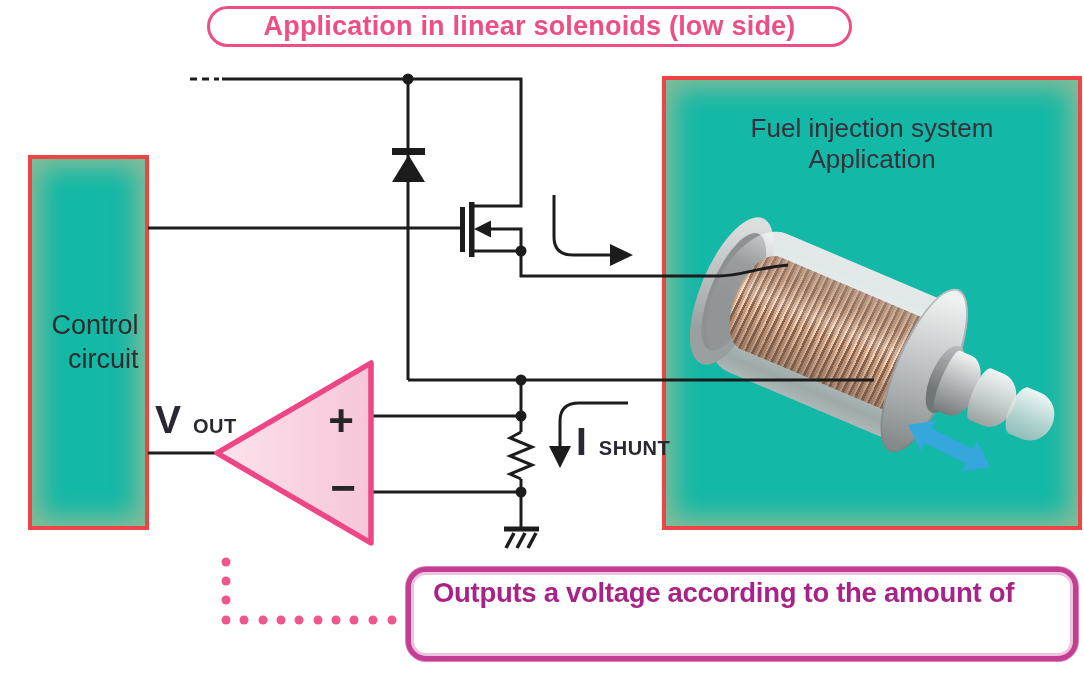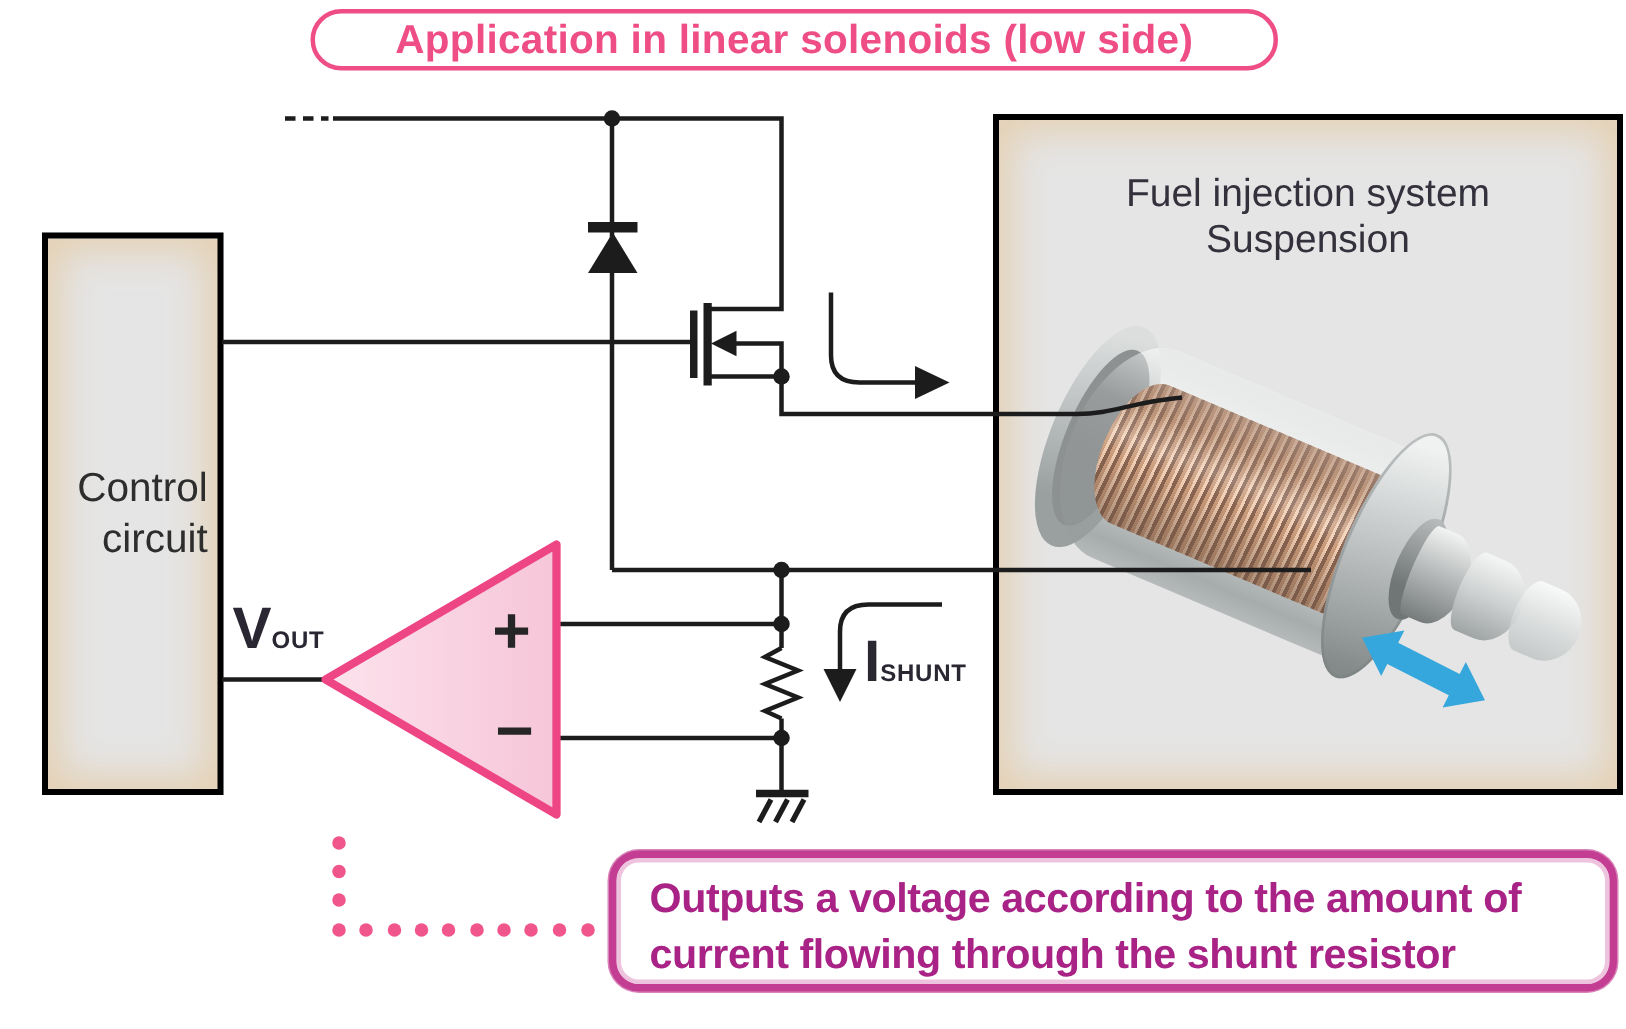--- a/index.html
+++ b/index.html
@@ -9,21 +9,21 @@
   }
   
   .title-pill{
     position:absolute;left:207px;top:6px;width:645px;height:41px;
     border:3px solid #ee4e85;border-radius:24px;box-sizing:border-box;
     display:flex;align-items:center;justify-content:center;
   }
   .title-pill span{color:#ee4e85;font-size:27px;font-weight:700;letter-spacing:.2px;white-space:nowrap;}
   
   .brown-box{
-    position:absolute;border:4px solid #000000;box-sizing:border-box;background:#e5e5e5;
+    position:absolute;border:4px solid #ef4444;box-sizing:border-box;background:#14b8a6;
     box-shadow:inset 0 0 24px 9px rgba(228,193,142,.55);
   }
   .control-box{left:28px;top:155px;width:121px;height:375px;display:flex;align-items:center;justify-content:center;}
   .control-box .box-label{font-size:27px;color:#2d2d2d;text-align:right;line-height:1.25;width:100px;}
   .app-box{left:662px;top:76px;width:420px;height:454px;}
   .app-title{position:absolute;left:0;top:33px;width:100%;text-align:center;color:#35313c;font-size:26px;line-height:31px;}
   
   .solenoid{position:absolute;left:702px;top:200px;width:350px;height:176px;
     transform:rotate(23deg);transform-origin:28px 88px;}
   .solenoid div{position:absolute;}
@@ -54,53 +54,53 @@
     border-radius:8px 22px 22px 8px / 28px;
     background:linear-gradient(180deg,#f5f6f6,#cdd0d0 50%,#9da2a2);}
   .sol-tip{left:332px;top:63px;width:46px;height:50px;
     border-radius:10px 23px 23px 10px / 25px;
     background:linear-gradient(180deg,rgba(249,250,250,.95),rgba(216,219,219,.82) 55%,rgba(188,192,192,.75));}
   
   .overlay{position:absolute;left:0;top:0;width:1084px;height:686px;}
   
   .sig-label{position:absolute;color:#2a2733;font-weight:700;white-space:nowrap;}
   .sig-label .big{font-size:39px;}
-  .sig-label .sub{font-size:16px;letter-spacing:.5px;}
+  .sig-label .sub{font-size:20px;letter-spacing:.5px;margin-left:12px;}
   .vout{left:155px;top:398px;}
   .ishunt{left:576px;top:420px;}
   .op-sign{position:absolute;color:#262626;font-weight:700;font-size:44px;transform:translate(-50%,-54%);}
   .plus-sign{left:341px;top:423px;}
   .minus-sign{left:343px;top:490px;}
   .part-number{position:absolute;left:175px;top:514px;color:#ee4e85;font-size:34px;font-weight:700;letter-spacing:1px;}
   
   .callout{
     position:absolute;left:406px;top:567px;width:672px;height:94px;box-sizing:border-box;
     background:#fff;border:5px solid #c33e92;border-radius:20px;
     box-shadow:inset 0 0 0 3px #eec3de, 0 0 0 1px #d983b8;
-    display:flex;flex-direction:column;justify-content:flex-end;padding:2px 10px 2px 22px;
+    display:flex;flex-direction:column;justify-content:flex-start;padding:2px 10px 2px 22px;
   }
   .callout div{color:#a92386;font-size:27.5px;font-weight:700;line-height:37px;letter-spacing:-.3px;white-space:nowrap;}
 </style>
 </head>
 <body>
 
 <div class="canvas">
 
   <div class="title-pill">
     <span>Application in linear solenoids (low side)</span>
   </div>
 
   <div class="brown-box control-box">
     <div class="box-label">Control circuit</div>
   </div>
 
   <div class="brown-box app-box">
     <div class="app-title">
       <div>Fuel injection system</div>
-      <div>Suspension</div>
+      <div>Application</div>
     </div>
   </div>
 
   <div class="solenoid">
     <div class="sol-shell"></div>
     <div class="sol-opening"></div>
     <div class="sol-recess"></div>
     <div class="sol-coil"></div>
     <div class="sol-coil-shade"></div>
     <div class="sol-glass"></div>
@@ -178,16 +178,15 @@
     <span class="big">V</span><span class="sub">OUT</span>
   </div>
   <div class="sig-label ishunt">
     <span class="big">I</span><span class="sub">SHUNT</span>
   </div>
   <div class="op-sign plus-sign">+</div>
   <div class="op-sign minus-sign">−</div>
 
   <div class="callout">
     <div>Outputs a voltage according to the amount of</div>
-    <div>current flowing through the shunt resistor</div>
   </div>
 
 </div>
 
 </body></html>

